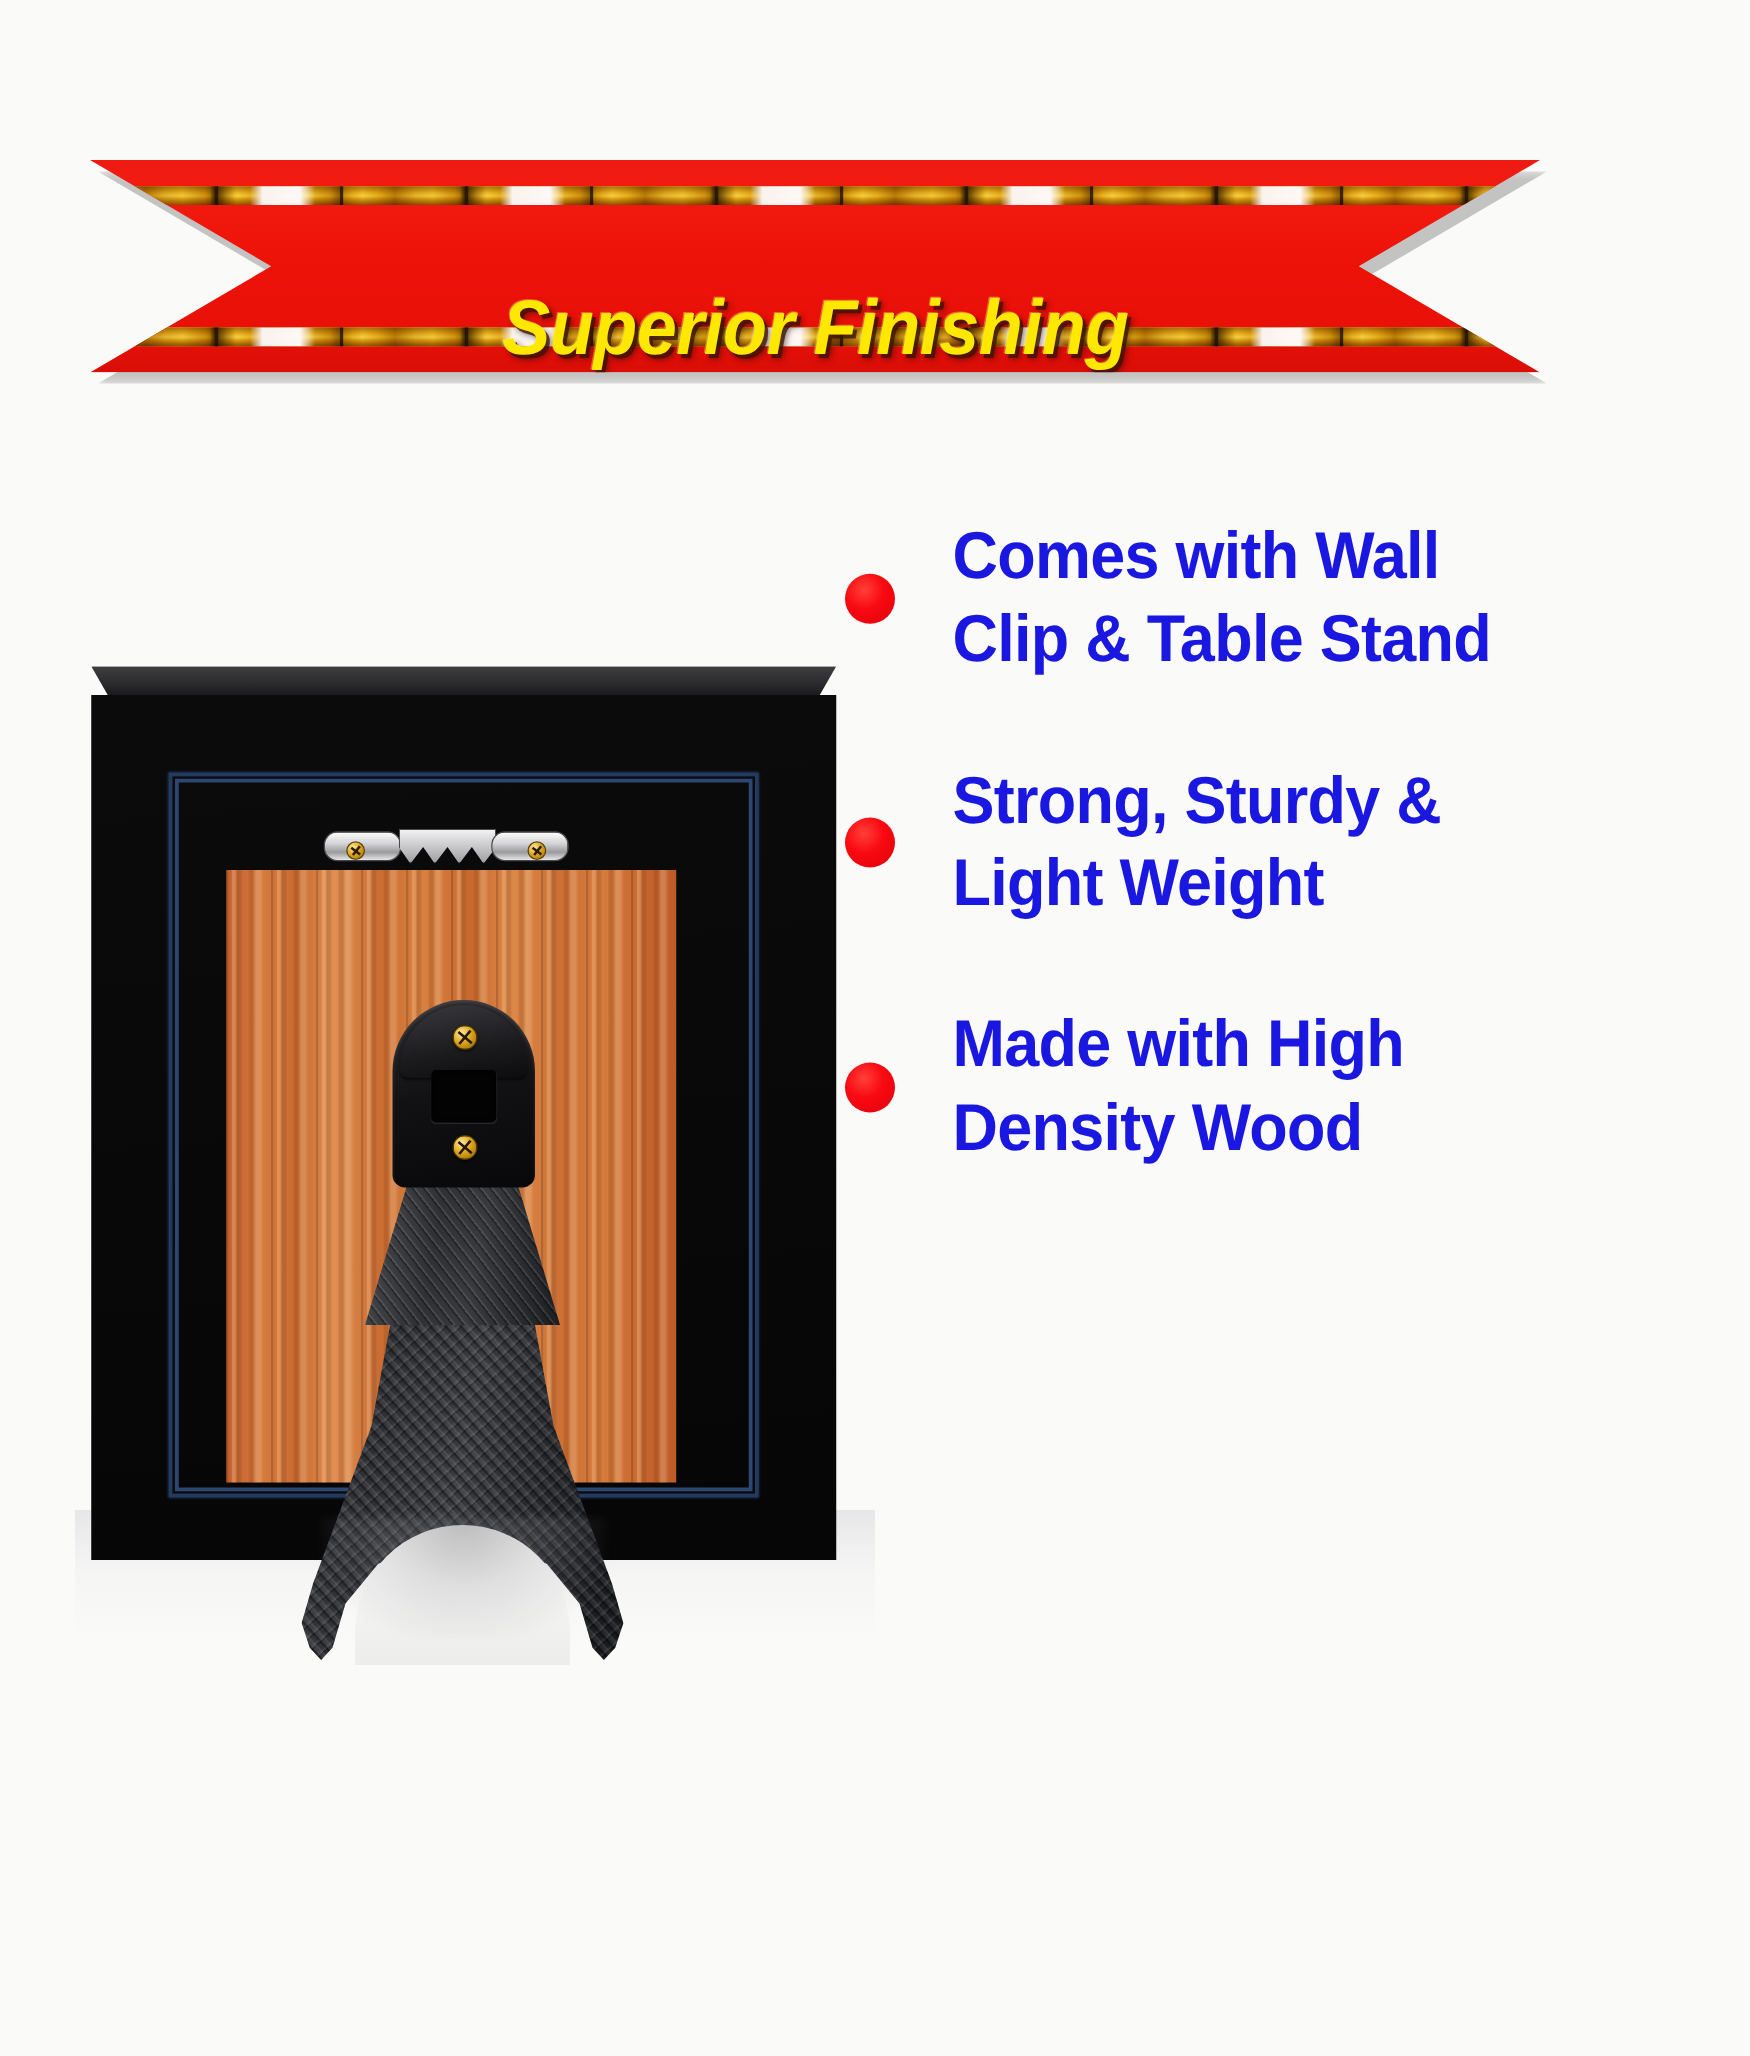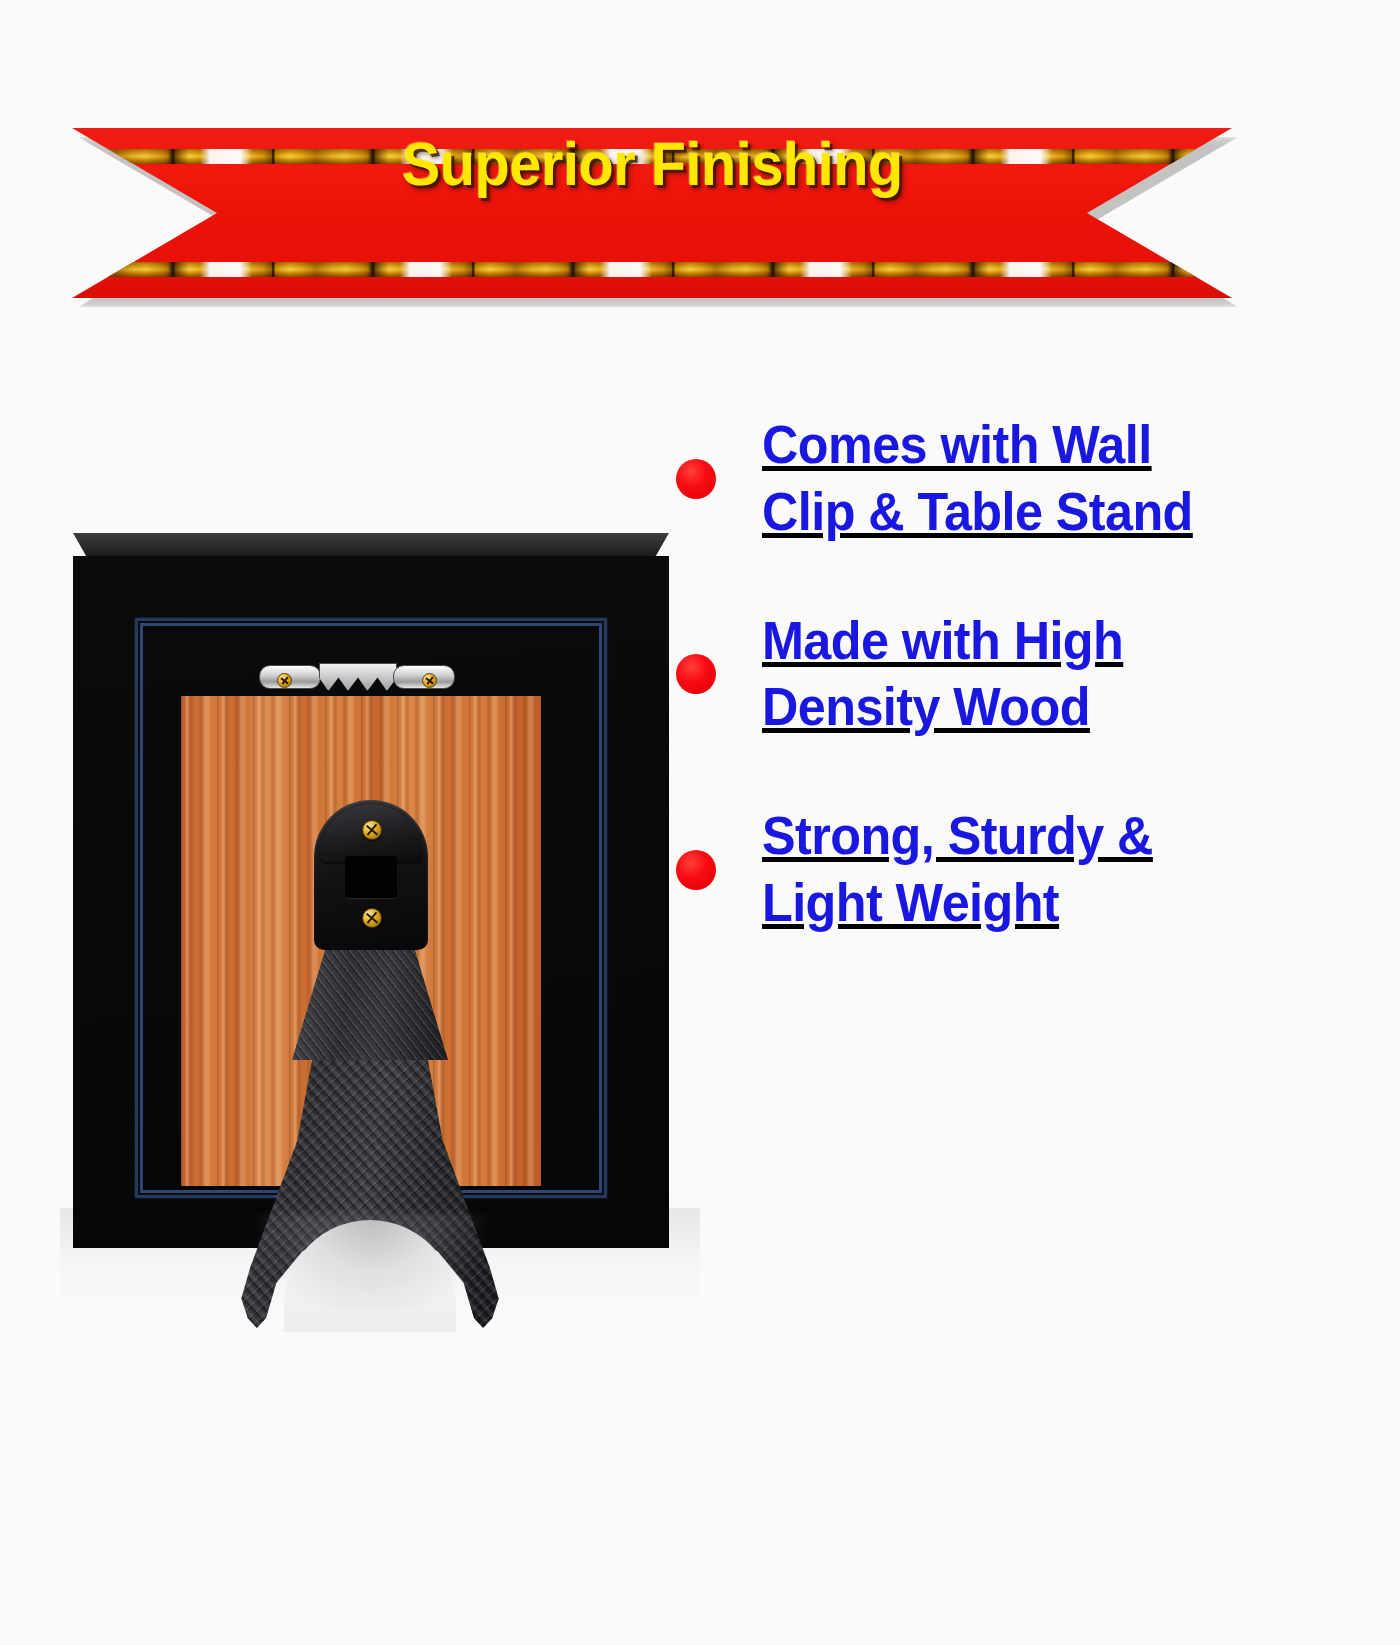--- a/index.html
+++ b/index.html
@@ -41,22 +41,23 @@
     position: absolute;
     left: 0;
     top: 0;
     width: 100%;
     height: 100%;
     background: linear-gradient(180deg,
         #EE1B13 0%, #F21A10 16%, #ED1208 50%, #E81008 82%, #D90E06 100%);
     -webkit-clip-path: polygon(0% 0%, 100% 0%, 87.5% 50%, 100% 100%, 0% 100%, 12.5% 50%);
     clip-path: polygon(0% 0%, 100% 0%, 87.5% 50%, 100% 100%, 0% 100%, 12.5% 50%);
     display: flex;
-    align-items: flex-start;
+    align-items: flex-end;
     justify-content: center;
+    font-style: italic;
   }
 
   
   .gold-stripe {
     position: absolute;
     left: 0;
     width: 100%;
     height: 15px;
     background:
       repeating-linear-gradient(90deg,
@@ -380,21 +381,20 @@
     position: absolute;
     left: 676px;
     top: 412px;
     width: 700px;
   }
 
   .feature-row {
     display: flex;
     align-items: center;
     margin-bottom: 62px;
-    text-decoration: underline;
   }
 
   .bullet-dot {
     flex: 0 0 auto;
     width: 40px;
     height: 40px;
     border-radius: 50%;
     background: radial-gradient(circle at 38% 32%, #FF4038 0%, #F90A12 42%, #E00008 100%);
     margin-right: 46px;
   }
@@ -464,24 +464,24 @@
 <div class="features">
 
   <div class="feature-row">
     <div class="bullet-dot"></div>
     <div class="feature-text">Comes with Wall
 Clip &amp; Table Stand</div>
   </div>
 
   <div class="feature-row">
     <div class="bullet-dot"></div>
+    <div class="feature-text">Strong, Sturdy &amp;
+Light Weight</div>
+  </div>
+
+  <div class="feature-row">
+    <div class="bullet-dot"></div>
     <div class="feature-text">Made with High
 Density Wood</div>
   </div>
 
-  <div class="feature-row">
-    <div class="bullet-dot"></div>
-    <div class="feature-text">Strong, Sturdy &amp;
-Light Weight</div>
-  </div>
-
 
 </div>
 
 </body></html>

